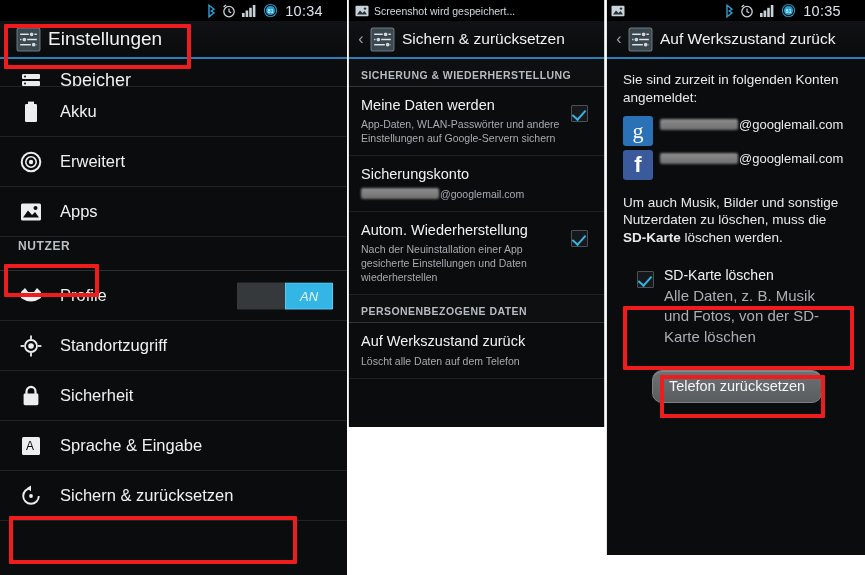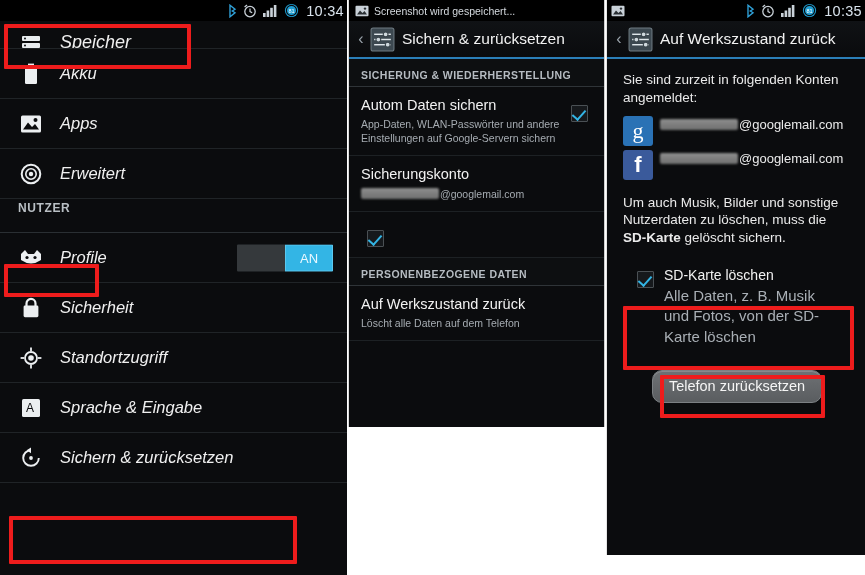--- a/index.html
+++ b/index.html
@@ -19,21 +19,21 @@
     color: #e9e9e9;
   }
   .panel.bordered { border-left: 1px solid #d8d8d8; border-right: 1px solid #cfcfcf; }
 
   
   .statusbar {
     height: 21px;
     background: #000;
     display: flex;
     align-items: center;
-    padding: 0 3px 0 4px;
+    padding: 0 24px 0 4px;
     font-size: 11px;
     color: #cfd6dd;
     text-align: center;
   }
   .statusbar .left { display: flex; align-items: center; gap: 5px; flex: 1; min-width: 0; }
   .statusbar .right { display: flex; align-items: center; gap: 6px; }
   .sb-text { font-size: 10.5px; color: #d4d9de; white-space: nowrap; overflow: hidden; }
   .clock { font-size: 14.5px; color: #d9e3ec; letter-spacing: .3px; margin-left: 1px; }
 
   .ic { display: inline-block; line-height: 0; }
@@ -61,38 +61,39 @@
   
   #left-panel { left: 0; top: 0; width: 347px; height: 575px; background: #0b0c0e; }
   .list { display: flex; flex-direction: column; }
   .row {
     display: flex; align-items: center;
     height: 50px; padding: 0 14px 0 18px;
     border-bottom: 1px solid #202427;
     position: relative;
   }
   .row .rowicon { width: 26px; margin-right: 16px; display: flex; justify-content: center; }
-  .row .rowlabel { font-size: 16.5px; color: #f0f0f0; white-space: nowrap; font-style: italic; }
+  .row .rowlabel { font-size: 16.5px; color: #f0f0f0; white-space: nowrap; }
   .row.clipped { height: 28px; align-items: flex-end; padding-bottom: 2px; overflow: hidden; }
   .row.clipped .rowlabel { position: relative; top: 7px; }
   .row.clipped .rowicon { position: relative; top: 6px; }
   .section-head {
     height: 34px; display: flex; align-items: flex-end; padding: 0 0 17px 18px;
     font-size: 12px; letter-spacing: .6px; color: #b9bfc4; font-weight: bold;
     border-bottom: 1px solid #2a2f33;
   }
   .toggle {
     position: absolute; right: 14px; top: 50%; transform: translateY(-50%);
     width: 96px; height: 27px; display: flex; border-radius: 1px; overflow: hidden;
     background: #35393c;
   }
   .toggle .half { flex: 1; display: flex; align-items: center; justify-content: center; }
   .toggle .on {
     background: #33b5e5; color: #eaf8ff; font-size: 13px;
     box-shadow: inset 0 0 0 1px #5ac8ef;
+    font-style: italic;
   }
 
   
   #mid-panel  { left: 348px; top: 0; width: 257px; height: 427px; background: #0b0c0e;
                 border-right: 1px solid #cfcfcf; }
   #right-panel{ left: 606px; top: 0; width: 259px; height: 555px; background: #0b0c0e;
                 border-left: 1px solid #e6e6e6; }
 
   .cat {
     font-size: 10.5px; font-weight: bold; letter-spacing: .45px;
@@ -196,20 +197,36 @@
           <svg width="15" height="15" viewBox="0 0 15 15">
             <circle cx="7.5" cy="7.5" r="6.6" fill="#1f9fd4"></circle>
             <circle cx="7.5" cy="7.5" r="5.1" fill="none" stroke="#0b0c0e" stroke-width="1.1"></circle>
             <text x="7.5" y="10" font-size="5.6" fill="#ffffff" text-anchor="middle" font-family="Liberation Sans, sans-serif">81</text>
           </svg>
         </span>
         <span class="clock">10:34</span>
       </div>
     </div>
 
+    <div class="actionbar" style="padding-left:14px;">
+      <span class="appicon">
+        <svg class="slider-icon" viewBox="0 0 24 24">
+          <rect x="1" y="1" width="22" height="22" rx="2" fill="#3c4850" stroke="#6e7a82" stroke-width="1"></rect>
+          <g stroke="#dfe6ea" stroke-width="1.4">
+            <line x1="4" y1="7" x2="20" y2="7"></line>
+            <line x1="4" y1="12" x2="20" y2="12"></line>
+            <line x1="4" y1="17" x2="20" y2="17"></line>
+          </g>
+          <circle cx="15" cy="7" r="2.3" fill="#cfd8dd" stroke="#39444b" stroke-width="1"></circle>
+          <circle cx="8" cy="12" r="2.3" fill="#cfd8dd" stroke="#39444b" stroke-width="1"></circle>
+          <circle cx="17" cy="17" r="2.3" fill="#cfd8dd" stroke="#39444b" stroke-width="1"></circle>
+        </svg>
+      </span>
+      <span class="title" style="font-size:19px;">Einstellungen</span>
+    </div>
 
     <div class="list">
 
       <div class="row clipped">
         <span class="rowicon">
           <svg width="20" height="20" viewBox="0 0 20 20">
             <rect x="1" y="4" width="18" height="5" rx="1" fill="#e8ecef"></rect>
             <rect x="1" y="11" width="18" height="5" rx="1" fill="#e8ecef"></rect>
             <circle cx="4" cy="6.5" r="1" fill="#0b0c0e"></circle>
             <circle cx="4" cy="13.5" r="1" fill="#0b0c0e"></circle>
@@ -224,80 +241,80 @@
             <rect x="5" y="0.6" width="6" height="2.4" fill="#eceff1"></rect>
             <rect x="2" y="3" width="12" height="18" rx="1.3" fill="#eceff1"></rect>
           </svg>
         </span>
         <span class="rowlabel">Akku</span>
       </div>
 
       <div class="row">
         <span class="rowicon">
           <svg width="22" height="22" viewBox="0 0 22 22">
+            <circle cx="11" cy="11" r="9.3" fill="none" stroke="#eceff1" stroke-width="2"></circle>
+            <circle cx="11" cy="11" r="5.2" fill="none" stroke="#eceff1" stroke-width="1.6"></circle>
+            <circle cx="11" cy="11" r="2.2" fill="#eceff1"></circle>
+          </svg>
+        </span>
+        <span class="rowlabel">Erweitert</span>
+      </div>
+
+      <div class="row">
+        <span class="rowicon">
+          <svg width="22" height="22" viewBox="0 0 22 22">
             <rect x="1" y="2.5" width="20" height="17" rx="1.5" fill="#eceff1"></rect>
             <path d="M3 16.5 L8 9.5 L12 14 L15 11 L19 16.5 Z" fill="#0b0c0e"></path>
             <circle cx="15.5" cy="7" r="2" fill="#0b0c0e"></circle>
           </svg>
         </span>
         <span class="rowlabel">Apps</span>
-      </div>
-
-      <div class="row">
-        <span class="rowicon">
-          <svg width="22" height="22" viewBox="0 0 22 22">
-            <circle cx="11" cy="11" r="9.3" fill="none" stroke="#eceff1" stroke-width="2"></circle>
-            <circle cx="11" cy="11" r="5.2" fill="none" stroke="#eceff1" stroke-width="1.6"></circle>
-            <circle cx="11" cy="11" r="2.2" fill="#eceff1"></circle>
-          </svg>
-        </span>
-        <span class="rowlabel">Erweitert</span>
       </div>
 
       <div class="section-head">NUTZER</div>
 
       <div class="row">
         <span class="rowicon">
           <svg width="24" height="20" viewBox="0 0 24 20">
             <path d="M2 6 L6 2 L9 6 L15 6 L18 2 L22 6 L22 12 Q12 19 2 12 Z" fill="#eceff1"></path>
             <circle cx="8" cy="9.5" r="1.6" fill="#0b0c0e"></circle>
             <circle cx="16" cy="9.5" r="1.6" fill="#0b0c0e"></circle>
           </svg>
         </span>
         <span class="rowlabel">Profile</span>
         <span class="toggle">
           <span class="half"></span>
           <span class="half on">AN</span>
         </span>
-      </div>
-
-      <div class="row">
-        <span class="rowicon">
-          <svg width="18" height="22" viewBox="0 0 18 22">
-            <path d="M4.5 9 V6.4 A4.5 4.5 0 0 1 13.5 6.4 V9" fill="none" stroke="#eceff1" stroke-width="2.2"></path>
-            <rect x="1.6" y="8.6" width="14.8" height="11.6" rx="1.4" fill="#eceff1"></rect>
-          </svg>
-        </span>
-        <span class="rowlabel">Sicherheit</span>
       </div>
 
       <div class="row">
         <span class="rowicon">
           <svg width="22" height="22" viewBox="0 0 22 22">
             <circle cx="11" cy="11" r="6" fill="none" stroke="#eceff1" stroke-width="1.8"></circle>
             <circle cx="11" cy="11" r="2.8" fill="#eceff1"></circle>
             <g stroke="#eceff1" stroke-width="1.8">
               <line x1="11" y1="0.6" x2="11" y2="4"></line>
               <line x1="11" y1="18" x2="11" y2="21.4"></line>
               <line x1="0.6" y1="11" x2="4" y2="11"></line>
               <line x1="18" y1="11" x2="21.4" y2="11"></line>
             </g>
           </svg>
         </span>
         <span class="rowlabel">Standortzugriff</span>
+      </div>
+
+      <div class="row">
+        <span class="rowicon">
+          <svg width="18" height="22" viewBox="0 0 18 22">
+            <path d="M4.5 9 V6.4 A4.5 4.5 0 0 1 13.5 6.4 V9" fill="none" stroke="#eceff1" stroke-width="2.2"></path>
+            <rect x="1.6" y="8.6" width="14.8" height="11.6" rx="1.4" fill="#eceff1"></rect>
+          </svg>
+        </span>
+        <span class="rowlabel">Sicherheit</span>
       </div>
 
       <div class="row">
         <span class="rowicon">
           <svg width="20" height="20" viewBox="0 0 20 20">
             <rect x="1" y="1" width="18" height="18" rx="1.6" fill="#eceff1"></rect>
             <text x="9" y="14" font-size="12" text-anchor="middle" fill="#0b0c0e" font-family="Liberation Sans, sans-serif">A</text>
           </svg>
         </span>
         <span class="rowlabel">Sprache &amp; Eingabe</span>
@@ -351,38 +368,42 @@
           <circle cx="17" cy="17" r="2.3" fill="#cfd8dd" stroke="#39444b" stroke-width="1"></circle>
         </svg>
       </span>
       <span class="title">Sichern &amp; zurücksetzen</span>
     </div>
 
     <div class="cat">SICHERUNG &amp; WIEDERHERSTELLUNG</div>
 
     <div class="pref">
       <div class="txt">
-        <div class="t1">Autom Daten sichern</div>
+        <div class="t1">Meine Daten werden</div>
         <div class="t2">App-Daten, WLAN-Passwörter und andere Einstellungen auf Google-Servern sichern</div>
       </div>
       <div class="cb">
           <div class="checkbox checked"></div>
         </div>
     </div>
 
     <div class="pref">
       <div class="txt">
         <div class="t1">Sicherungskonto</div>
         <div class="t2">
           <span class="redact"></span><span>@googlemail.com</span>
         </div>
       </div>
     </div>
 
     <div class="pref">
+      <div class="txt">
+        <div class="t1">Autom. Wiederherstellung</div>
+        <div class="t2">Nach der Neuinstallation einer App gesicherte Einstellungen und Daten wiederherstellen</div>
+      </div>
       <div class="cb">
           <div class="checkbox checked"></div>
         </div>
     </div>
 
     <div class="cat">PERSONENBEZOGENE DATEN</div>
 
     <div class="pref">
       <div class="txt">
         <div class="t1">Auf Werkszustand zurück</div>
@@ -465,21 +486,21 @@
         </div>
         <div class="acct">
           <span class="badge f">f</span>
           <span class="mail">
             <span class="redact"></span><span>@googlemail.com</span>
           </span>
         </div>
       </div>
 
       <div class="rp-para mt">
-        <span>Um auch Musik, Bilder und sonstige Nutzerdaten zu löschen, muss die </span><b>SD-Karte</b><span> gelöscht sichern.</span>
+        <span>Um auch Musik, Bilder und sonstige Nutzerdaten zu löschen, muss die </span><b>SD-Karte</b><span> löschen werden.</span>
       </div>
 
       <div class="sd-row" style="margin-top:12px;">
         <div class="cb">
             <div class="checkbox checked"></div>
           </div>
         <div>
           <div class="t1">SD-Karte löschen</div>
           <div class="t2">Alle Daten, z. B. Musik und Fotos, von der SD-Karte löschen</div>
         </div>

